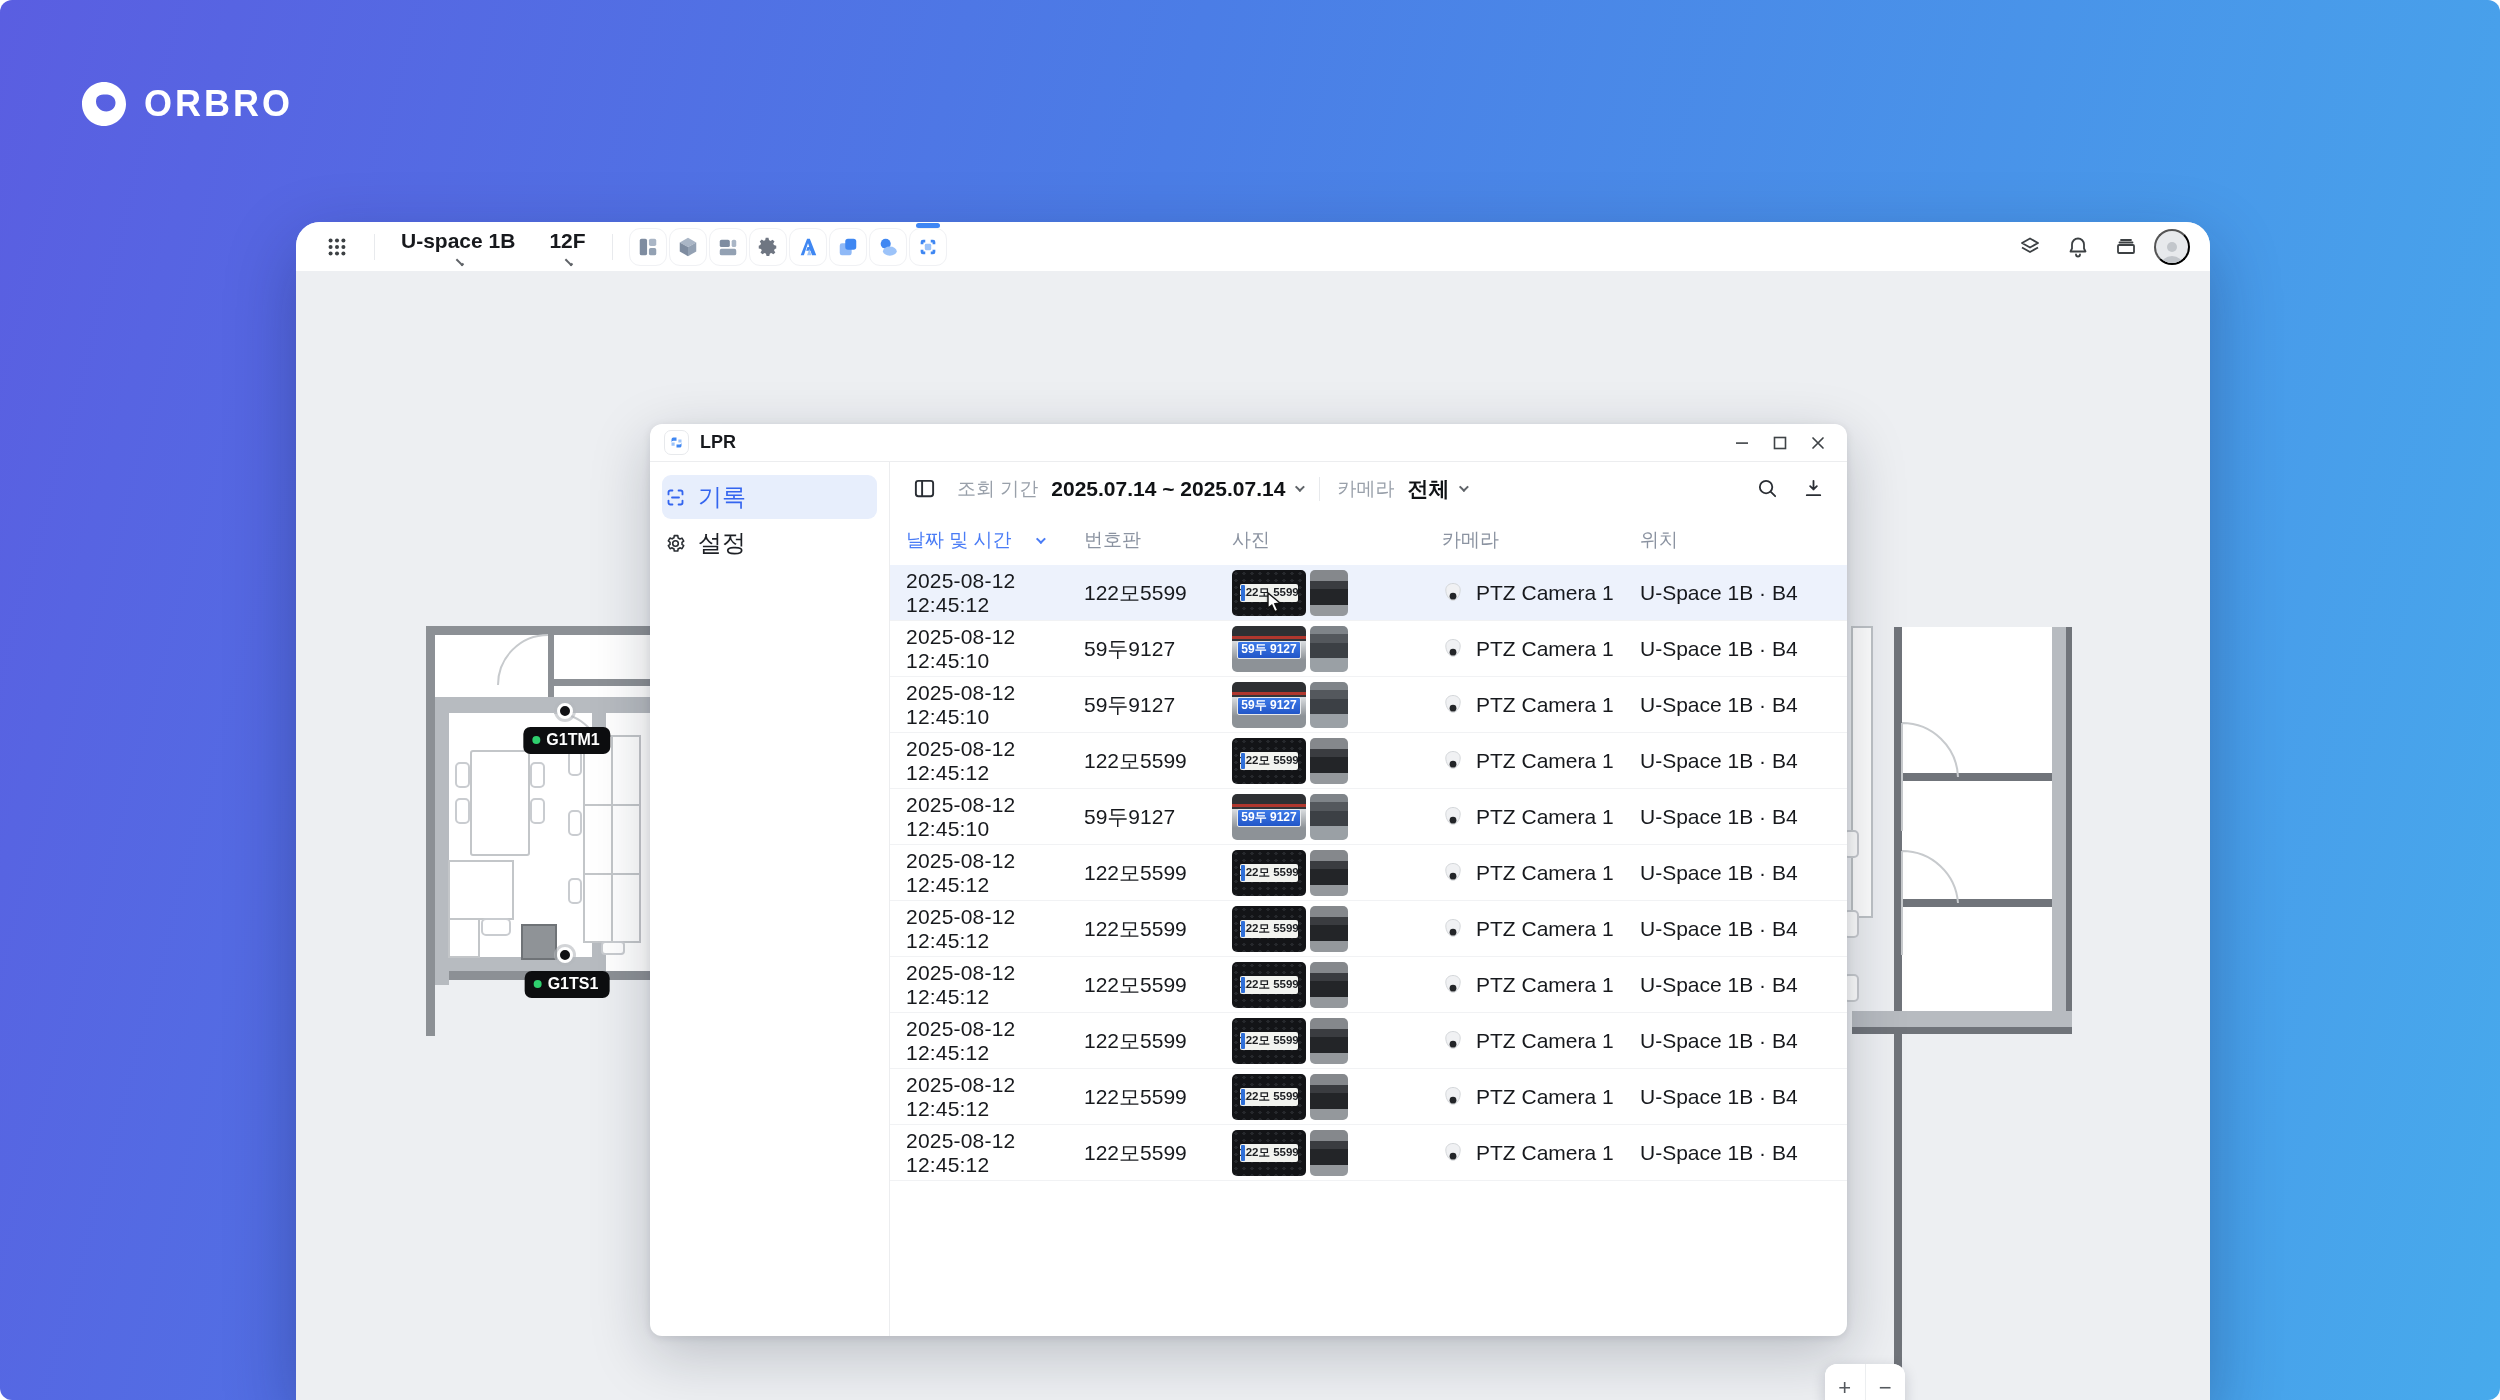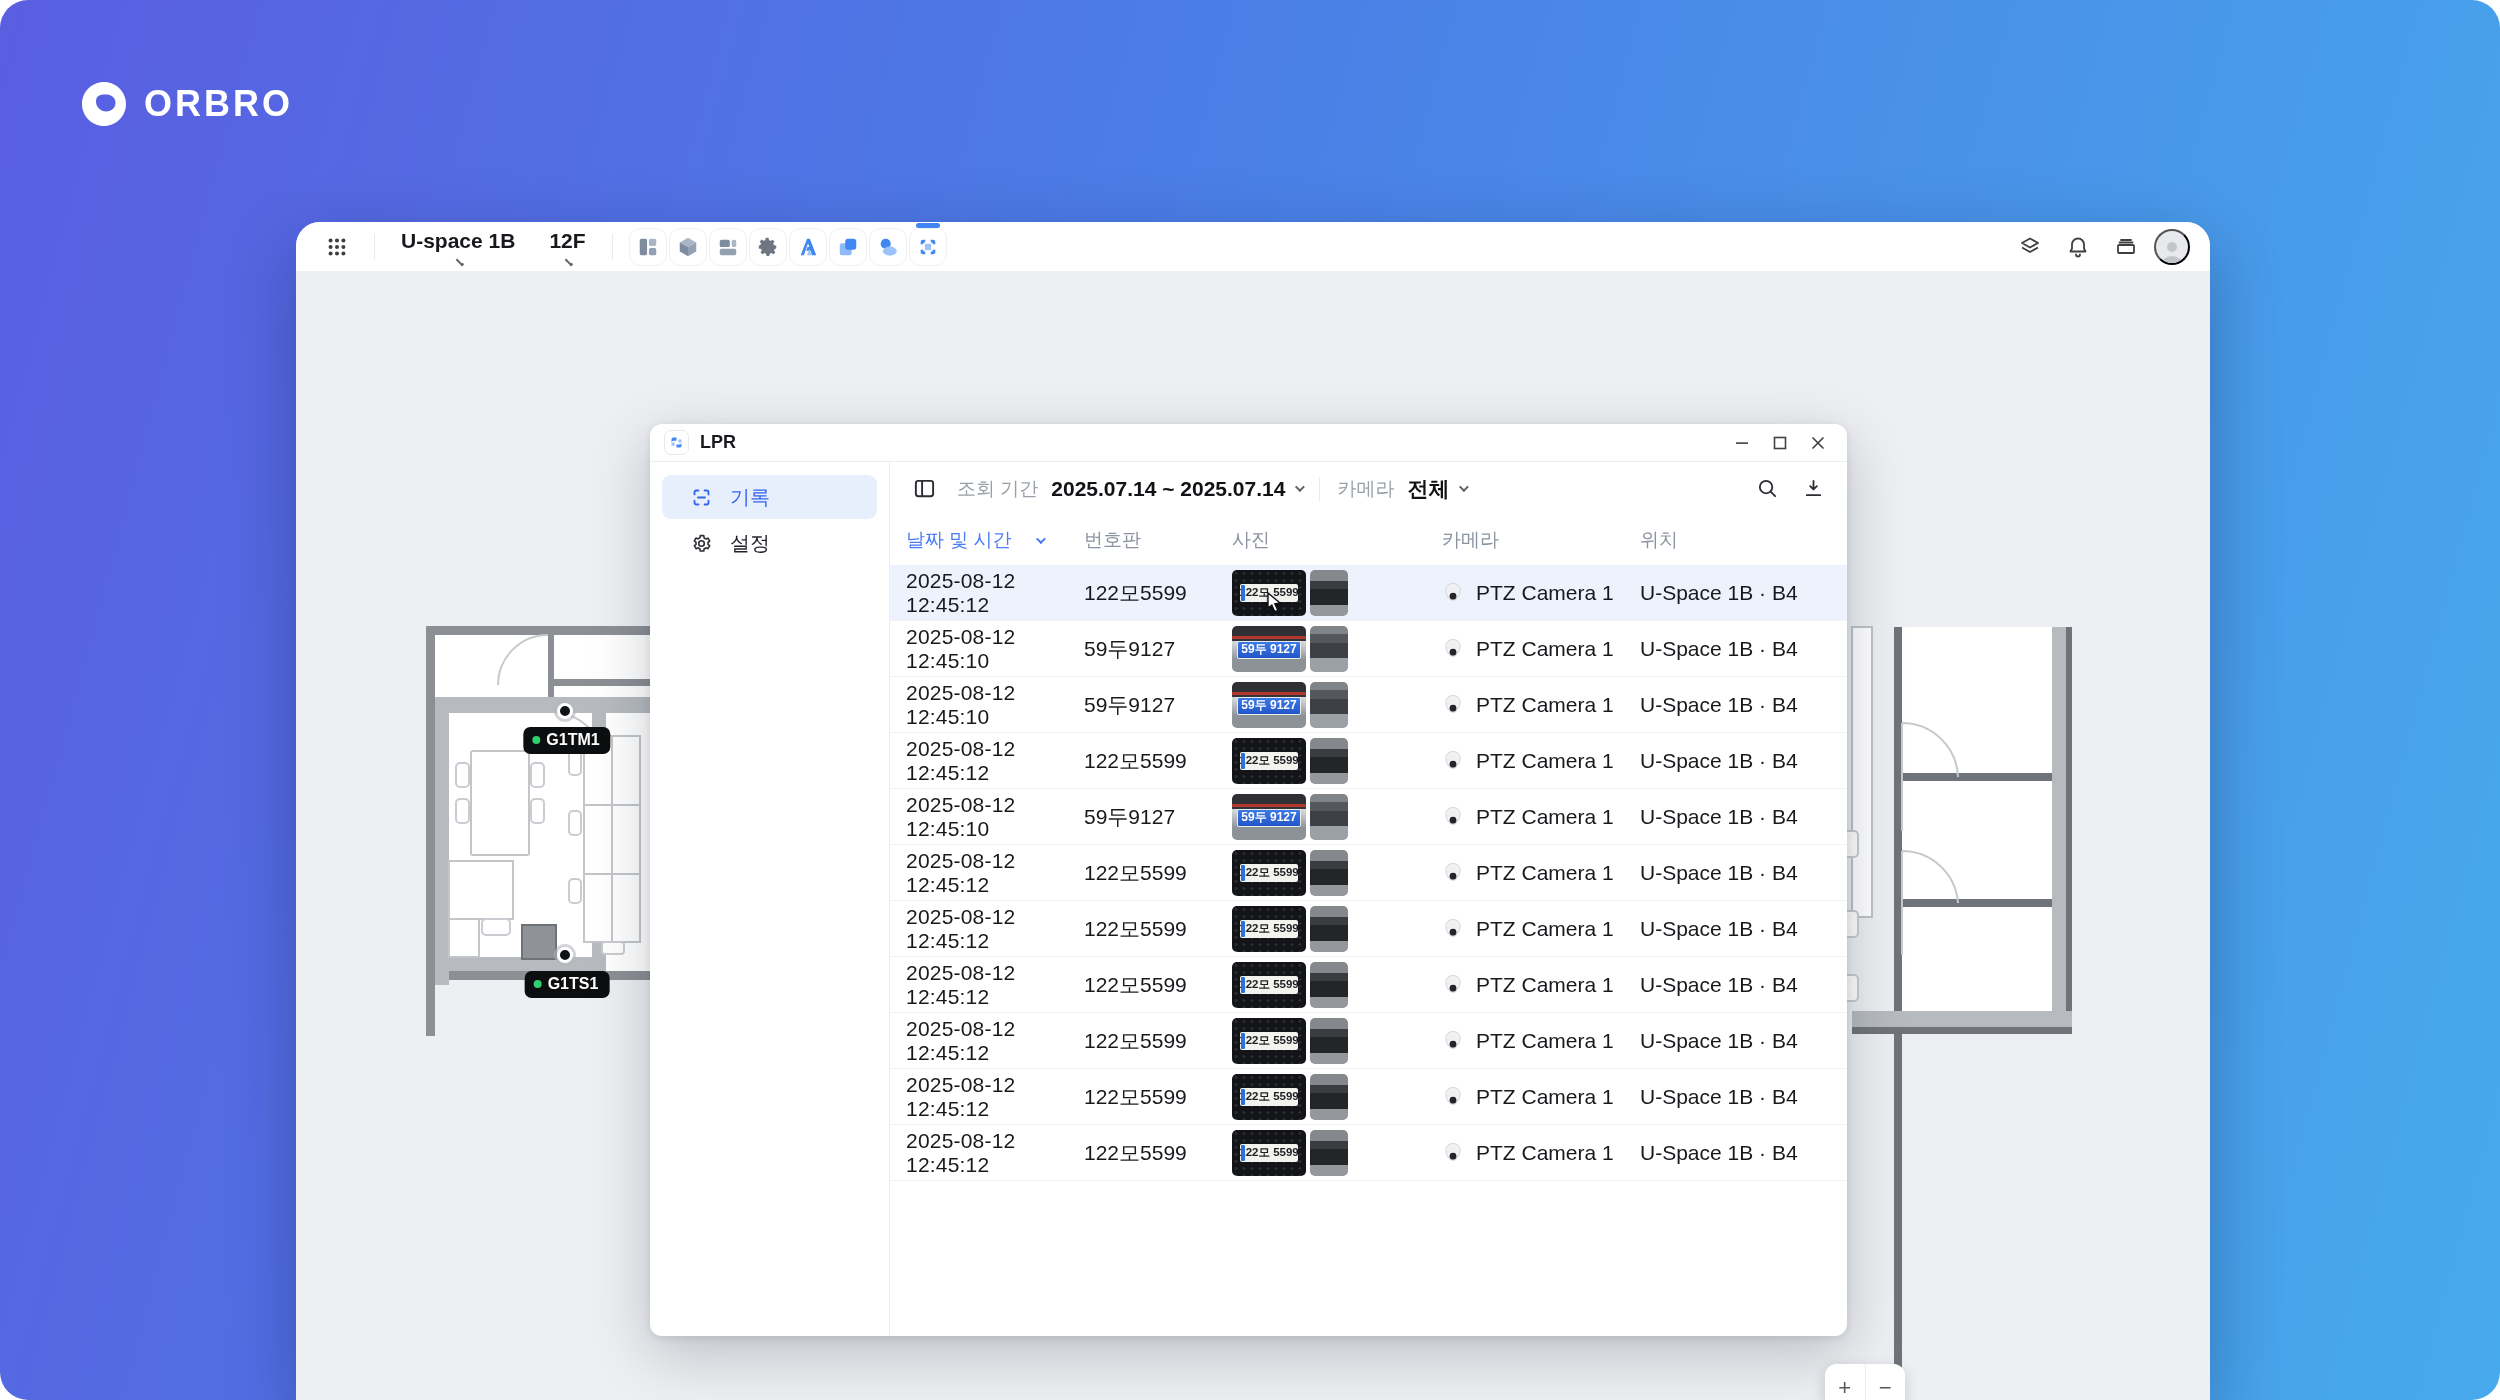--- a/index.html
+++ b/index.html
@@ -1,21 +1,21 @@
 <!DOCTYPE html>
 <html><head>
 <meta charset="utf-8">
 <style>
   * { margin:0; padding:0; box-sizing:border-box; }
   html,body { background:#ffffff; }
   body { font-family:"Liberation Sans", sans-serif; }
 
   .screen {
     position:relative; width:2500px; height:1400px; overflow:hidden;
-    border-radius:28px;
+    border-radius:12px;
     background:linear-gradient(105deg,#5a5ee1 0%,#4b7de6 42%,#47aaec 100%);
   }
 
   
   .brand { position:absolute; left:80px; top:80px; display:flex; align-items:center; gap:16px; color:#fff; }
   .brand-mark { width:48px; height:48px; }
   .brand-name { font-size:36px; font-weight:700; letter-spacing:3px; }
 
   
   .app {
@@ -71,22 +71,22 @@
                   border-bottom:1px solid #ecedef; }
   .lpr-appicon { width:25px; height:25px; border:1px solid #e7e9ec; border-radius:7px;
                  display:flex; align-items:center; justify-content:center; }
   .lpr-title { font-size:18px; font-weight:700; color:#17191d; margin-left:11px; }
   .win-controls { margin-left:auto; display:flex; align-items:center; gap:8px; }
   .win-btn { width:30px; height:28px; border:none; background:transparent; cursor:pointer;
              display:flex; align-items:center; justify-content:center; color:#3f4347; }
 
   .lpr-body { flex:1; display:flex; min-height:0; }
   .lpr-sidebar { width:240px; flex:0 0 240px; border-right:1px solid #ecedef; padding:13px 12px; }
-  .nav-item { display:flex; align-items:center; gap:18px; height:44px; border-radius:9px;
-              padding:0 29px; font-size:20px; color:#1d2025; cursor:pointer; margin-bottom:2px; }
+  .nav-item { display:flex; align-items:center; gap:12px; height:44px; border-radius:9px;
+              padding:0 3px; font-size:24px; color:#1d2025; cursor:pointer; margin-bottom:2px; }
   .nav-item.active { background:#e7eefc; color:#3465ef; font-weight:500; }
 
   .lpr-main { flex:1; display:flex; flex-direction:column; min-width:0; }
   .filterbar { height:53px; flex:0 0 53px; display:flex; align-items:center; padding:0 16px; }
   .f-label { font-size:19px; color:#99a0aa; margin:0 0 0 15px; }
   .f-value { display:flex; align-items:center; gap:10px; font-size:21px; font-weight:700; color:#101215;
              background:transparent; border:none; cursor:pointer; margin-left:13px; font-family:inherit; }
   .f-sep { width:1px; height:24px; background:#e7e9ec; margin:0 17px; }
   .f-right { margin-left:auto; display:flex; align-items:center; gap:10px; }
   .f-iconbtn { width:36px; height:36px; border:none; background:transparent; cursor:pointer;

